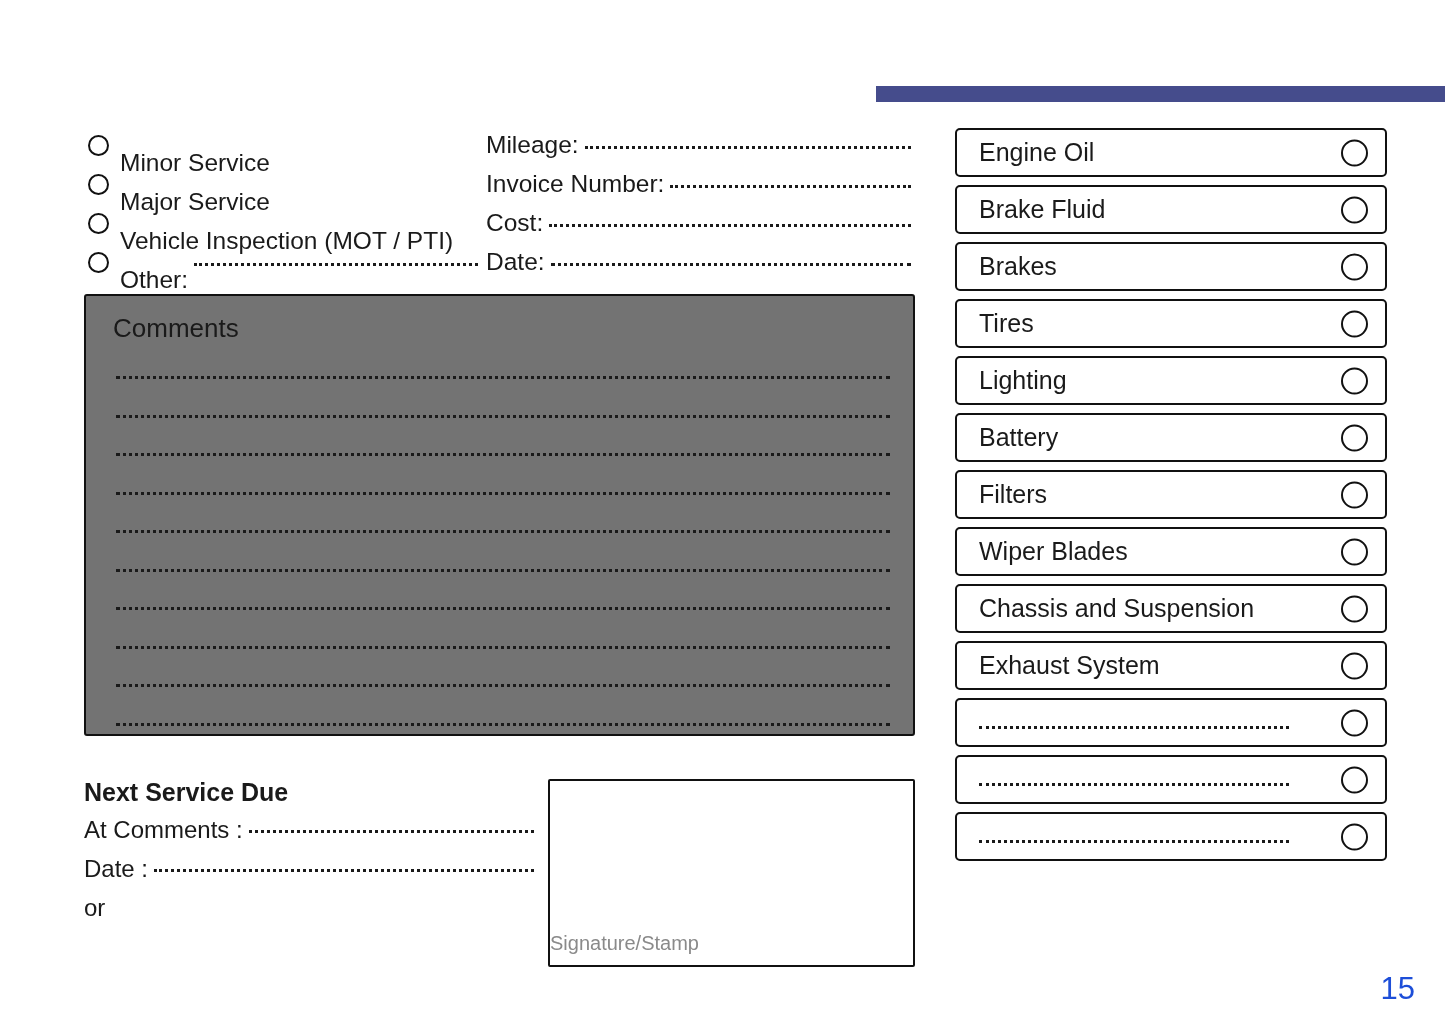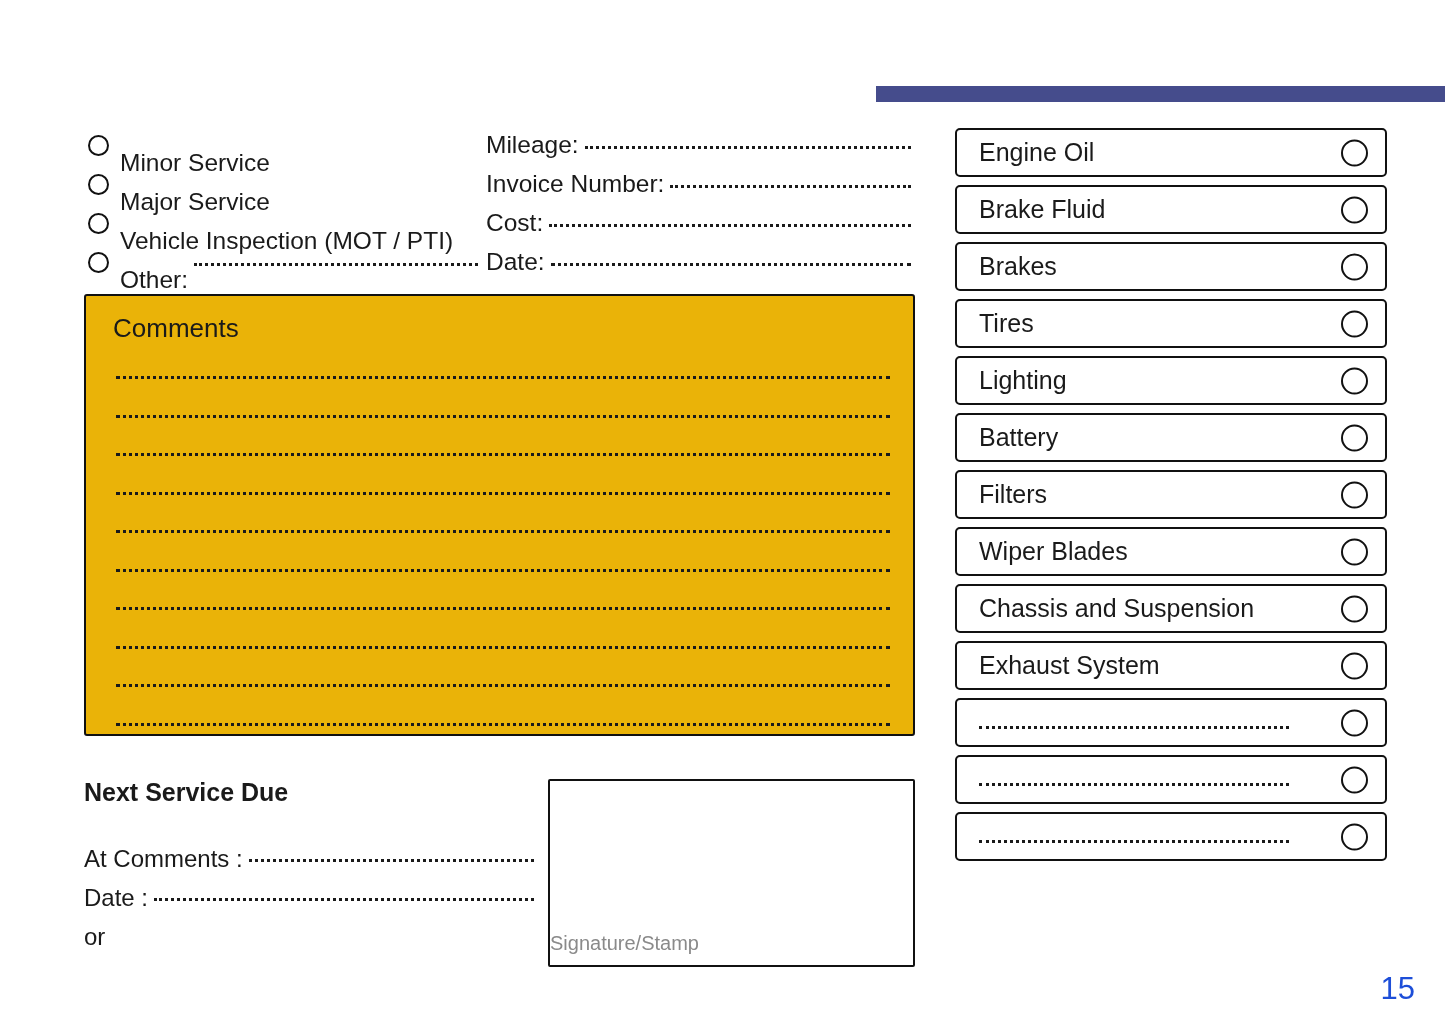--- a/index.html
+++ b/index.html
@@ -77,21 +77,21 @@
     white-space: nowrap;
   }
 
   
   .comments-box {
     position: absolute;
     left: 84px; top: 294px;
     width: 831px; height: 442px;
     border: 2.6px solid #111;
     border-radius: 3px;
-    background: #eab308;
+    background: #737373;
   }
   .comments-title {
     position: absolute;
     left: 27px; top: 19px;
     font-size: 26px;
     line-height: 1;
   }
   .comment-lines {
     position: absolute;
     left: 30px; top: 62px;
@@ -111,21 +111,21 @@
   
   .next-service {
     position: absolute;
     left: 84px; top: 780px;
     width: 450px;
   }
   .ns-title {
     font-size: 25px;
     font-weight: bold;
     line-height: 1;
-    margin-bottom: 34px;
+    margin-bottom: 5px;
   }
   .ns-row {
     display: flex;
     align-items: center;
     height: 39px;
   }
   .ns-label {
     font-size: 24px;
     line-height: 1;
     white-space: nowrap;

